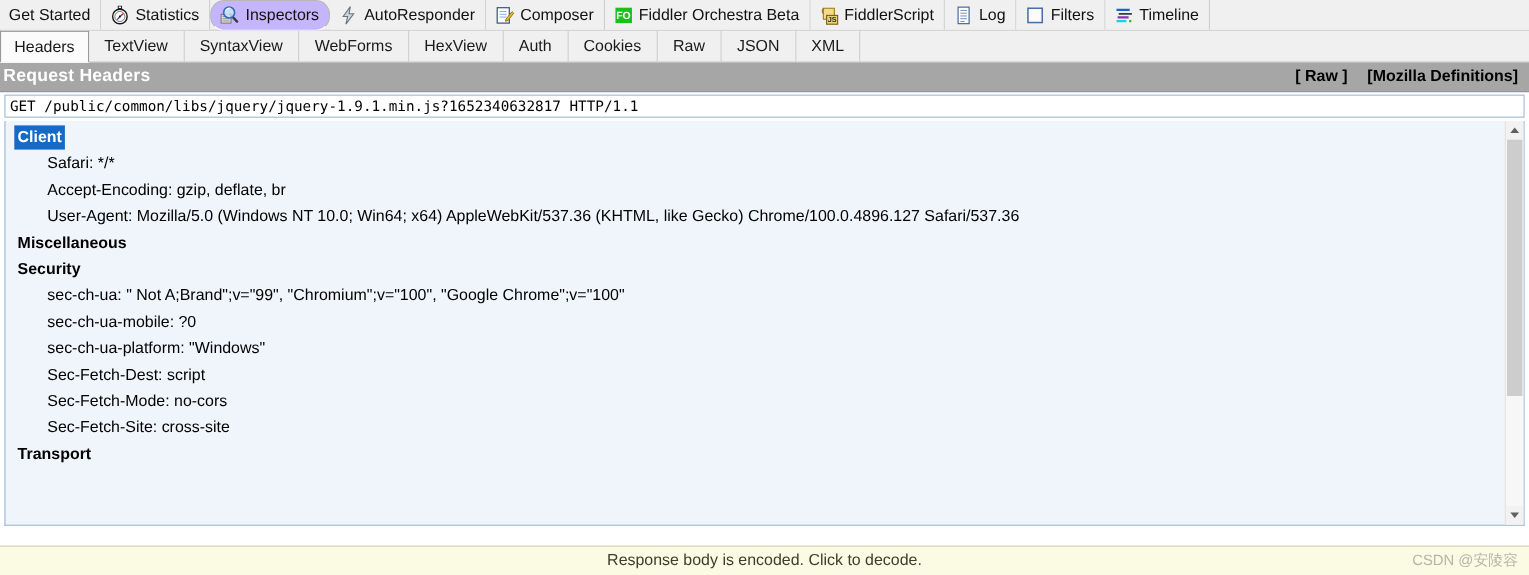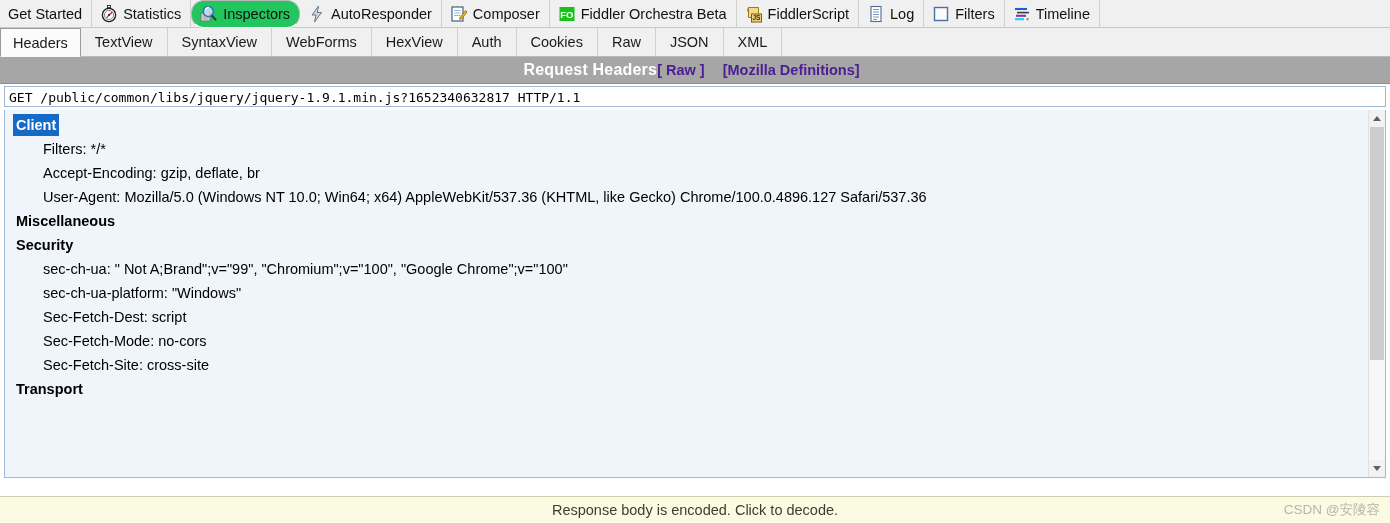--- a/index.html
+++ b/index.html
@@ -31,21 +31,21 @@
     padding: 0 9px 0 8px;
     font-size: 14.5px;
     color: #111111;
     border-right: 1px solid #cfcfcf;
     box-sizing: border-box;
     background: #f0f0f0;
     white-space: nowrap;
     cursor: default;
   }
   .main-tab.selected {
-    background: #22c55e;
+    background: #c4b5fd;
     border-top: 1px solid #b8b8b8;
     border-left: 1px solid #b8b8b8;
     border-right: 1px solid #b8b8b8;
     border-bottom: 1px solid #ffffff;
     margin-bottom: -1px;
     border-radius: 13px;
   }
   .main-tab.first { border-left: none; }
   .tabbar-filler {
     flex: 1;
@@ -88,21 +88,21 @@
     padding: 0 12px;
   }
   .sub-tabbar-filler { flex: 1; }
 
   
   .section-title-bar {
     height: 27px;
     background: #a6a6a6;
     display: flex;
     align-items: center;
-    justify-content: center;
+    justify-content: space-between;
     padding: 0 10px 0 3px;
     box-sizing: border-box;
     border-bottom: 1px solid #8f8f8f;
   }
   .section-title {
     font-size: 16px;
     font-weight: bold;
     color: #ffffff;
     letter-spacing: 0.2px;
   }
@@ -401,48 +401,49 @@
       <span>JSON</span>
     </div>
     <div class="sub-tab">
       <span>XML</span>
     </div>
     <div class="sub-tabbar-filler"></div>
   </div>
 
   <div class="section-title-bar" style="background: rgb(166, 166, 166);">
     <div class="section-title">Request Headers</div>
-    <div class="section-links" style="color: #4c1d95;">
+    <div class="section-links" style="color: #000000;">
       <span>[ Raw ]</span>
       <span>[Mozilla Definitions]</span>
     </div>
   </div>
 
   <div class="request-line-wrap">
     <div class="request-line">GET /public/common/libs/jquery/jquery-1.9.1.min.js?1652340632817 HTTP/1.1</div>
   </div>
 
   <div class="list-pane">
     <div class="list-body">
 
       <div class="hdr-group selected">
         <span class="glabel">Client</span>
       </div>
-      <div class="hdr-item">Filters: */*</div>
+      <div class="hdr-item">Safari: */*</div>
       <div class="hdr-item">Accept-Encoding: gzip, deflate, br</div>
       <div class="hdr-item">User-Agent: Mozilla/5.0 (Windows NT 10.0; Win64; x64) AppleWebKit/537.36 (KHTML, like Gecko) Chrome/100.0.4896.127 Safari/537.36</div>
 
       <div class="hdr-group">
         <span class="glabel">Miscellaneous</span>
       </div>
 
       <div class="hdr-group">
         <span class="glabel">Security</span>
       </div>
       <div class="hdr-item">sec-ch-ua: " Not A;Brand";v="99", "Chromium";v="100", "Google Chrome";v="100"</div>
+      <div class="hdr-item">sec-ch-ua-mobile: ?0</div>
       <div class="hdr-item">sec-ch-ua-platform: "Windows"</div>
       <div class="hdr-item">Sec-Fetch-Dest: script</div>
       <div class="hdr-item">Sec-Fetch-Mode: no-cors</div>
       <div class="hdr-item">Sec-Fetch-Site: cross-site</div>
 
       <div class="hdr-group">
         <span class="glabel">Transport</span>
       </div>
     </div>
 

